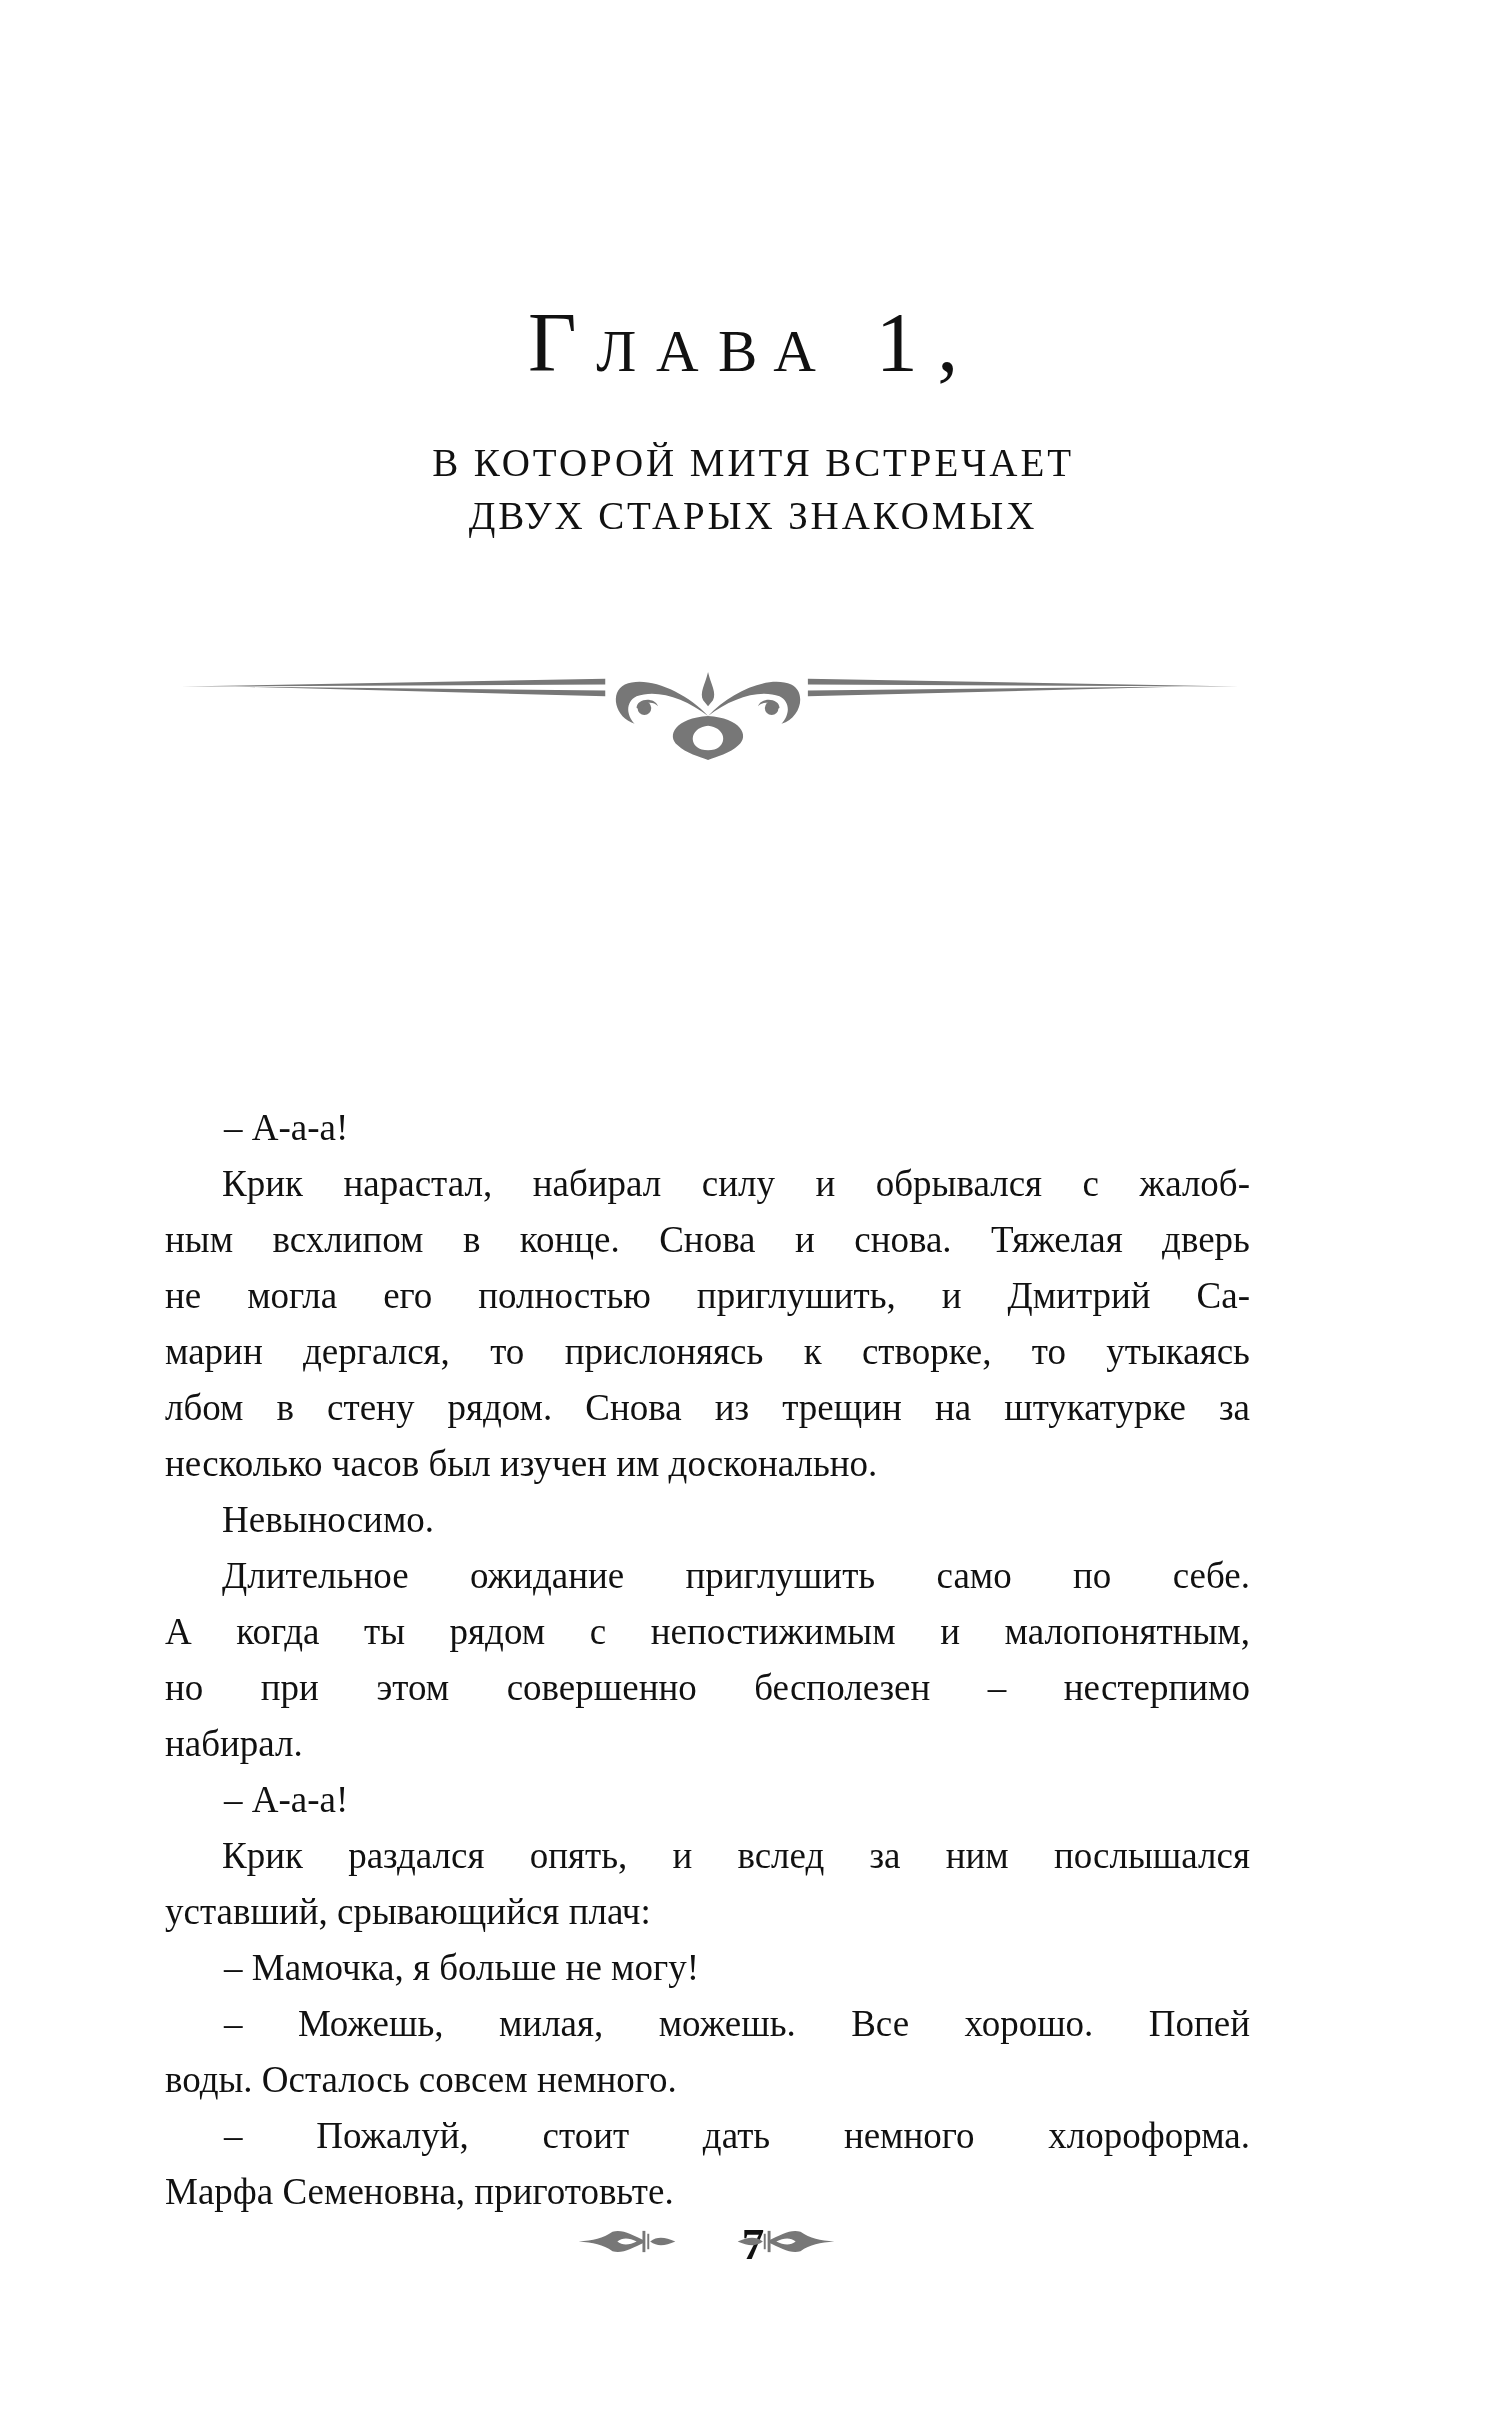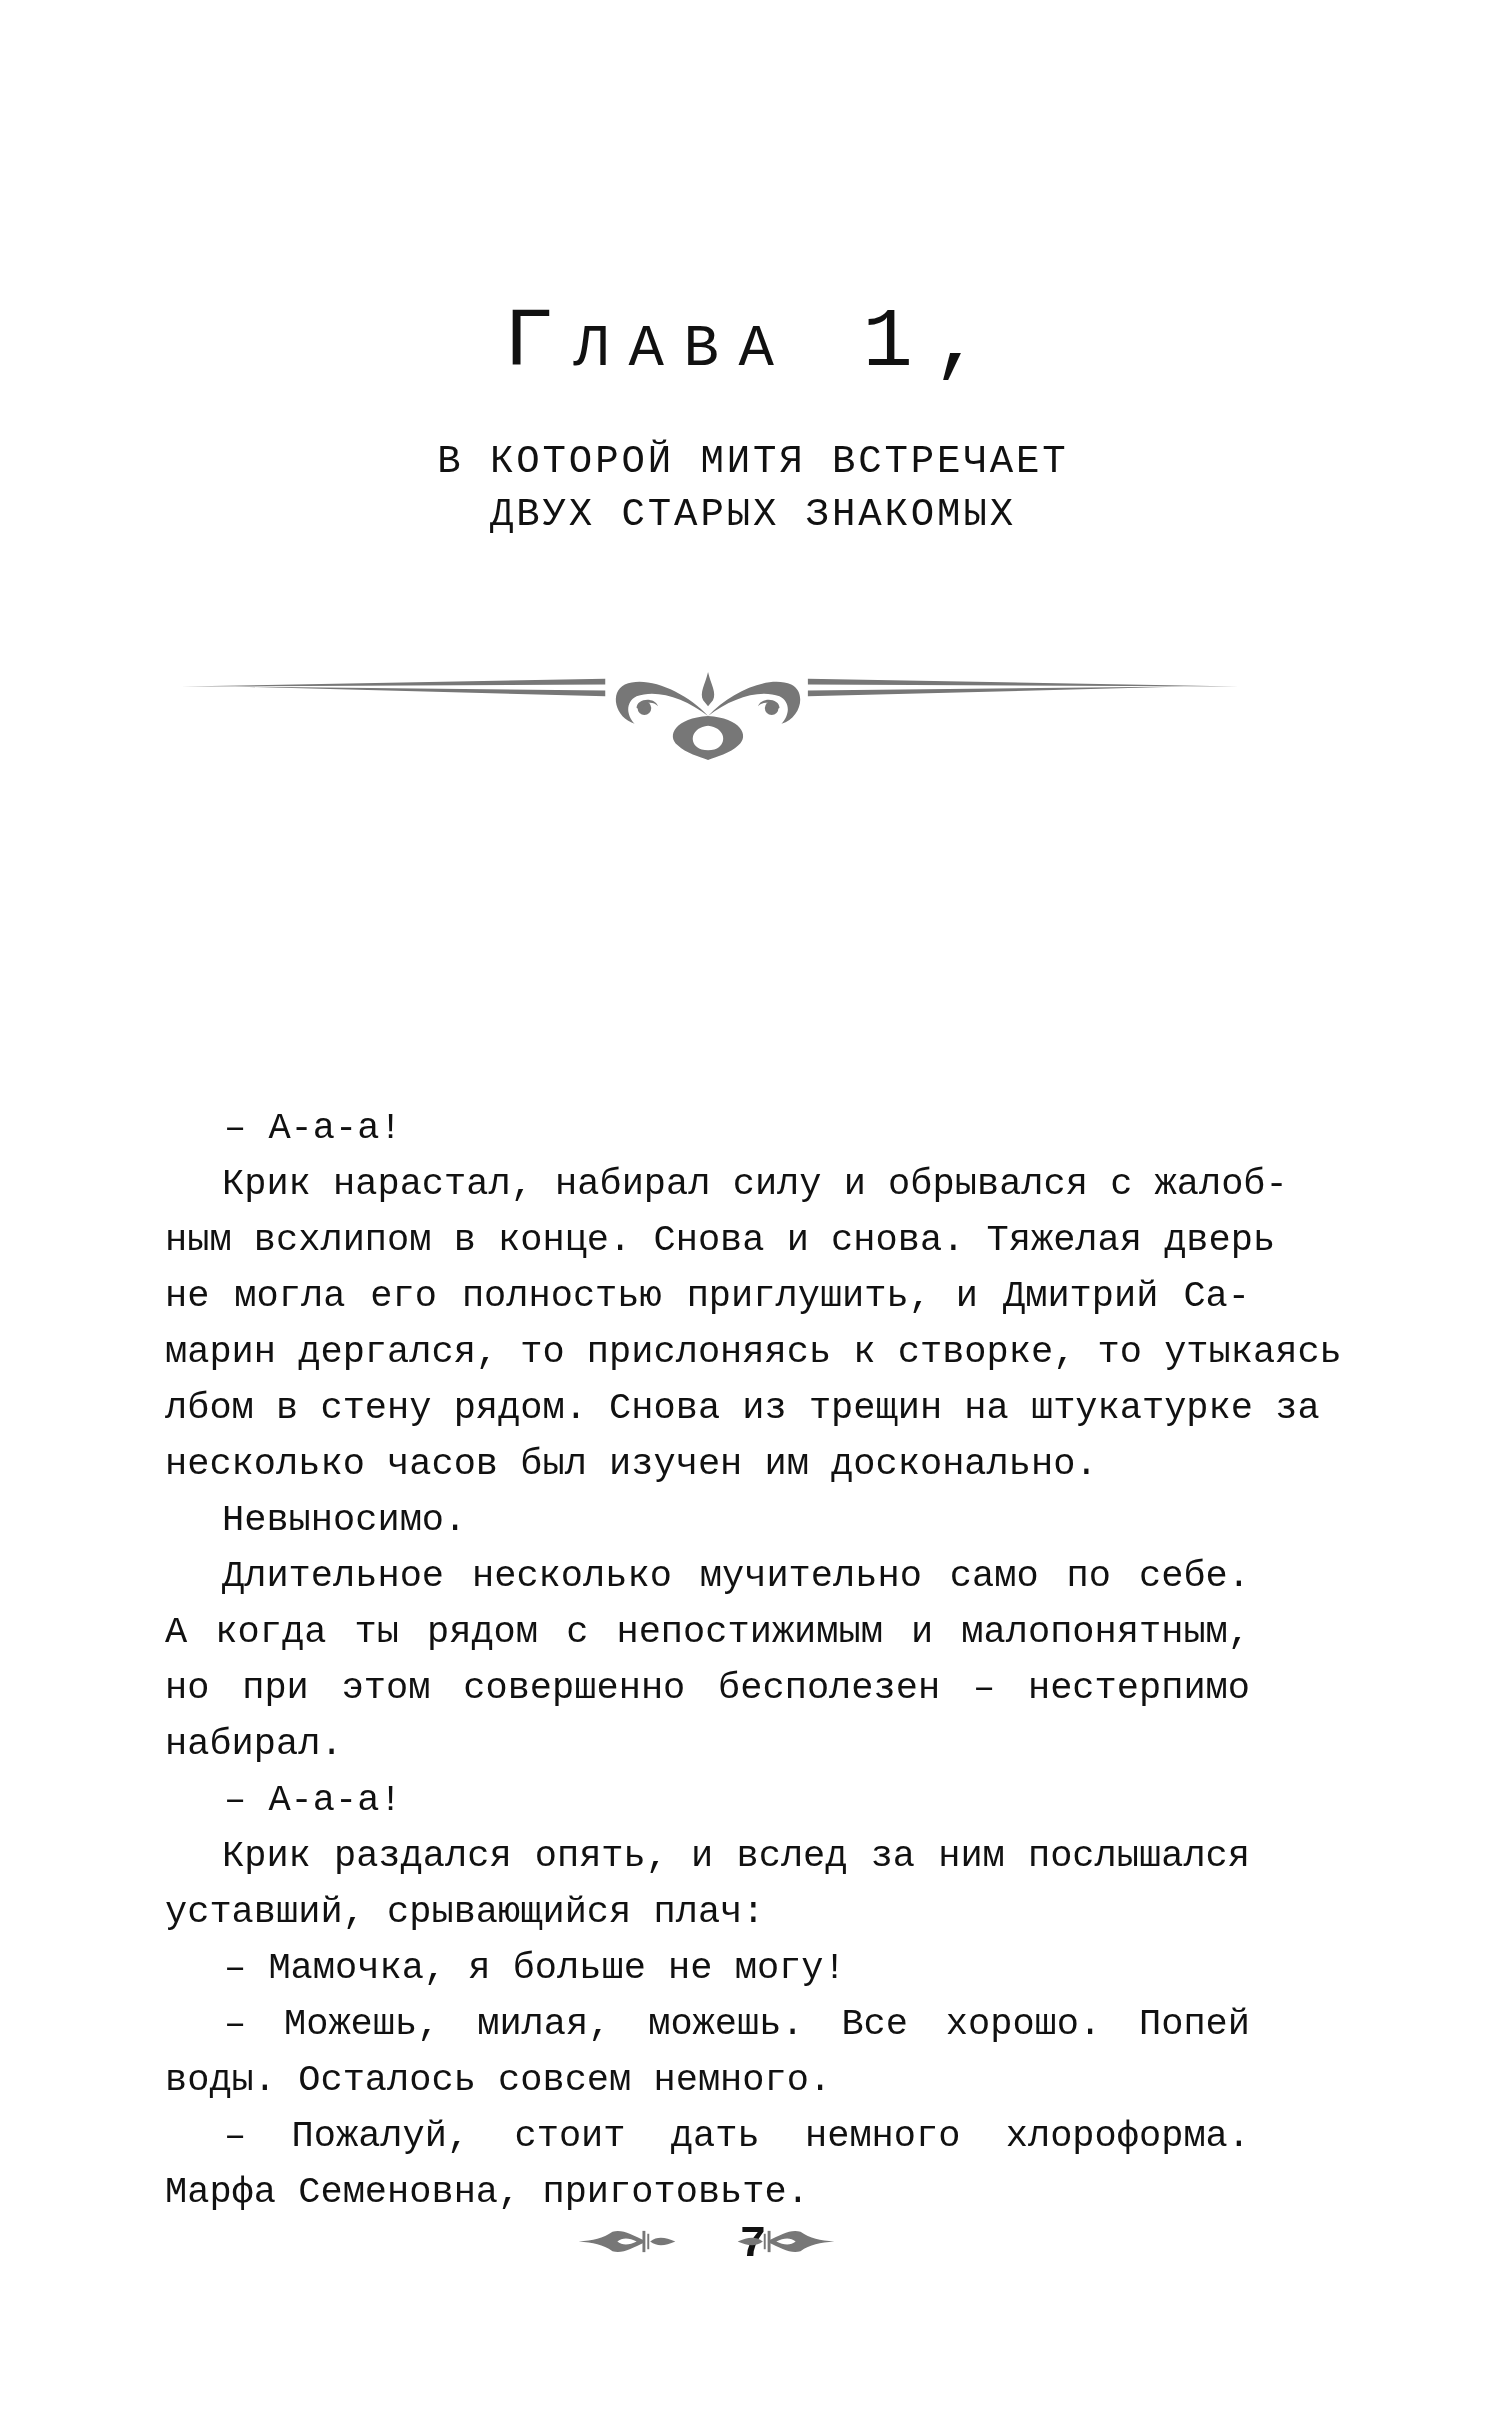--- a/index.html
+++ b/index.html
@@ -1,17 +1,17 @@
 <!DOCTYPE html>
 <html><head>
 <meta charset="utf-8">
 <style>
   html, body { margin: 0; padding: 0; background: #ffffff; }
   body { width: 1506px; height: 2432px; position: relative; overflow: hidden; font-family: "Liberation Serif", "DejaVu Serif", serif; color: #111; }
-  .page { position: absolute; left: 0; top: 0; width: 1506px; height: 2022px; font-family: Liberation Mono, monospace; }
+  .page { position: absolute; left: 0; top: 0; width: 1506px; height: 2022px; }
 
   .chapter-title { position: absolute; left: 0; width: 1506px; top: 294px; text-align: center; font-size: 82px; letter-spacing: 19.6px; line-height: 98px; font-weight: normal; margin: 0; }
   .chapter-title .big { font-size: 84px; }
   .chapter-title .sc { font-size: 59px; }
 
   .chapter-subtitle { position: absolute; left: 0; width: 1506px; top: 436px; text-align: center; font-size: 39px; letter-spacing: 2.9px; line-height: 53px; margin: 0; }
   .chapter-subtitle div { white-space: nowrap; }
 
   .divider { position: absolute; left: 176px; top: 667px; width: 1068px; height: 93px; }
 
@@ -66,21 +66,21 @@
 
   <div class="body-text">
     <span class="line dialog" style="text-align-last:left;">– А-а-а!</span>
     <span class="line indent">Крик нарастал, набирал силу и обрывался с жалоб-</span>
     <span class="line">ным всхлипом в конце. Снова и снова. Тяжелая дверь</span>
     <span class="line">не могла его полностью приглушить, и Дмитрий Са-</span>
     <span class="line">марин дергался, то прислоняясь к створке, то утыкаясь</span>
     <span class="line">лбом в стену рядом. Снова из трещин на штукатурке за</span>
     <span class="line last">несколько часов был изучен им досконально.</span>
     <span class="line indent last">Невыносимо.</span>
-    <span class="line indent">Длительное несколько мучительно само по себе.</span>
+    <span class="line indent">Длительное ожидание приглушить само по себе.</span>
     <span class="line">А когда ты рядом с непостижимым и малопонятным,</span>
     <span class="line">но при этом совершенно бесполезен – нестерпимо</span>
     <span class="line last">набирал.</span>
     <span class="line dialog last">– А-а-а!</span>
     <span class="line indent">Крик раздался опять, и вслед за ним послышался</span>
     <span class="line last">уставший, срывающийся плач:</span>
     <span class="line dialog last">– Мамочка, я больше не могу!</span>
     <span class="line dialog">– Можешь, милая, можешь. Все хорошо. Попей</span>
     <span class="line last">воды. Осталось совсем немного.</span>
     <span class="line dialog">– Пожалуй, стоит дать немного хлороформа.</span>

